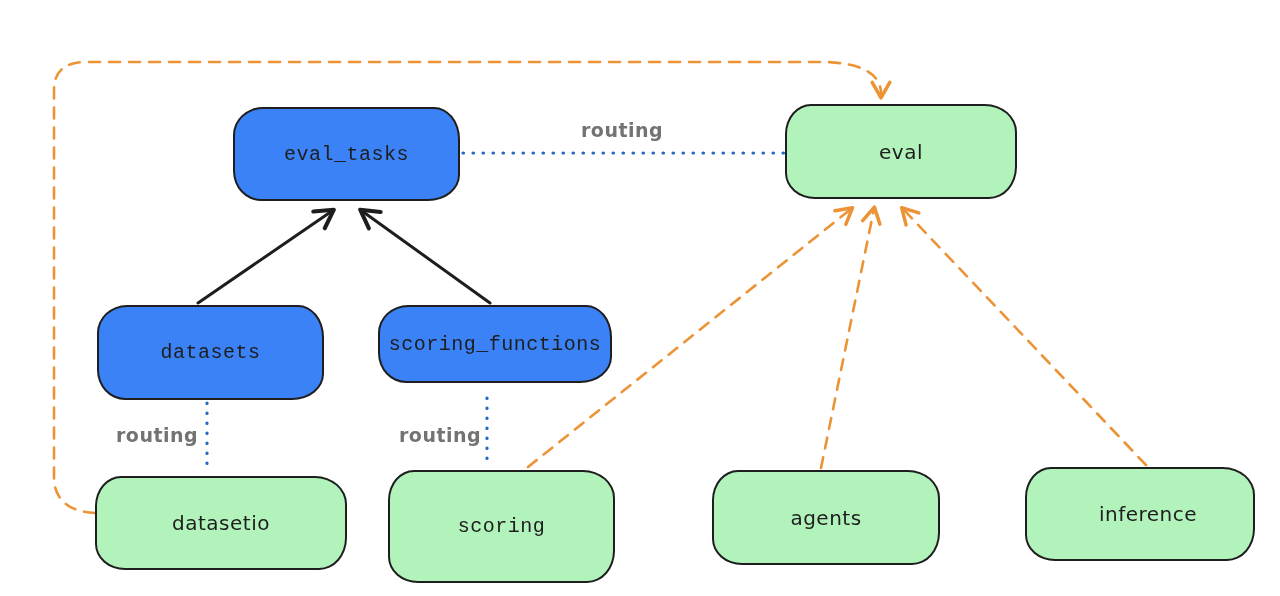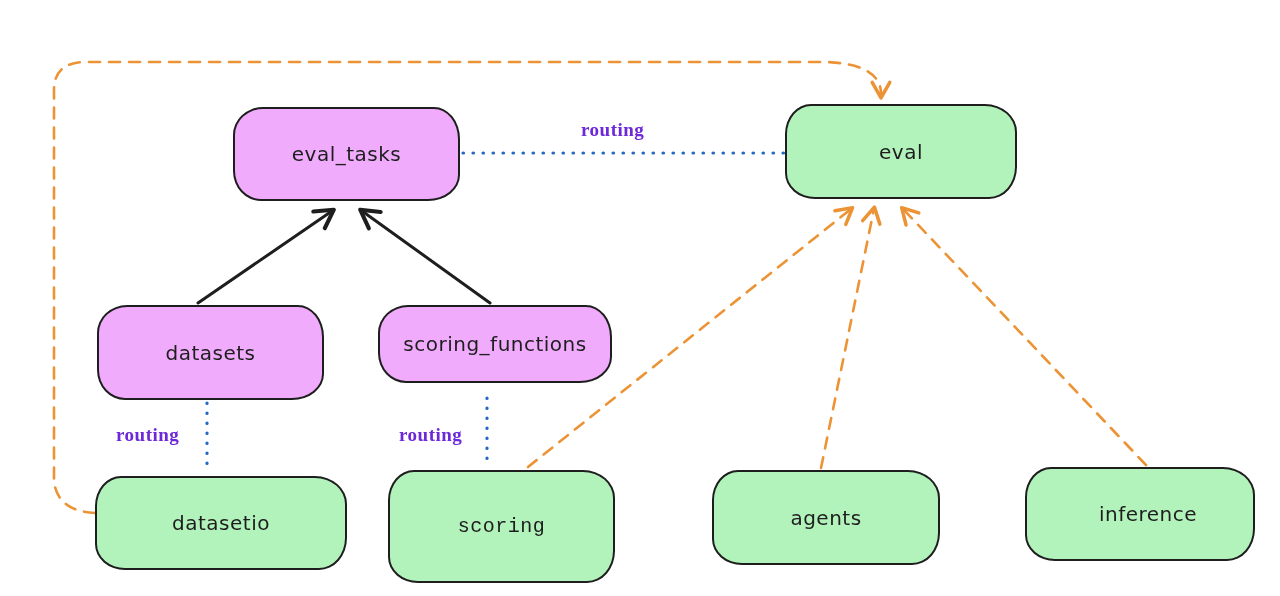--- a/index.html
+++ b/index.html
@@ -25,30 +25,29 @@
     position: absolute;
     border: 2.5px solid #1e1e1e;
     display: flex;
     align-items: center;
     justify-content: center;
     font-size: 20px;
     color: #1e1e1e;
     letter-spacing: 0.5px;
     box-sizing: border-box;
   }
-  .node.blue  { background: #f0abfc; border-radius: 30px 26px 32px 28px / 28px 32px 26px 30px; }
+  .node.blue  { background: #3b82f6; border-radius: 30px 26px 32px 28px / 28px 32px 26px 30px; font-family: Liberation Mono, monospace; }
   .node.green { background: #b2f2bb; border-radius: 26px 32px 28px 30px / 30px 28px 32px 26px; }
   .edge-label {
     position: absolute;
-    color: #6d28d9;
+    color: #737373;
     font-weight: 700;
     font-size: 19px;
     letter-spacing: 0.5px;
     white-space: nowrap;
-    font-family: Liberation Serif, serif;
   }
 </style>
 </head>
 <body>
 
 <div class="canvas">
 
   <svg class="edges" viewBox="0 0 1280 596" xmlns="http://www.w3.org/2000/svg">
     <defs>
       <marker id="arrow-black" viewBox="0 0 12 12" refX="9" refY="6" markerWidth="9" markerHeight="9" orient="auto-start-reverse">

